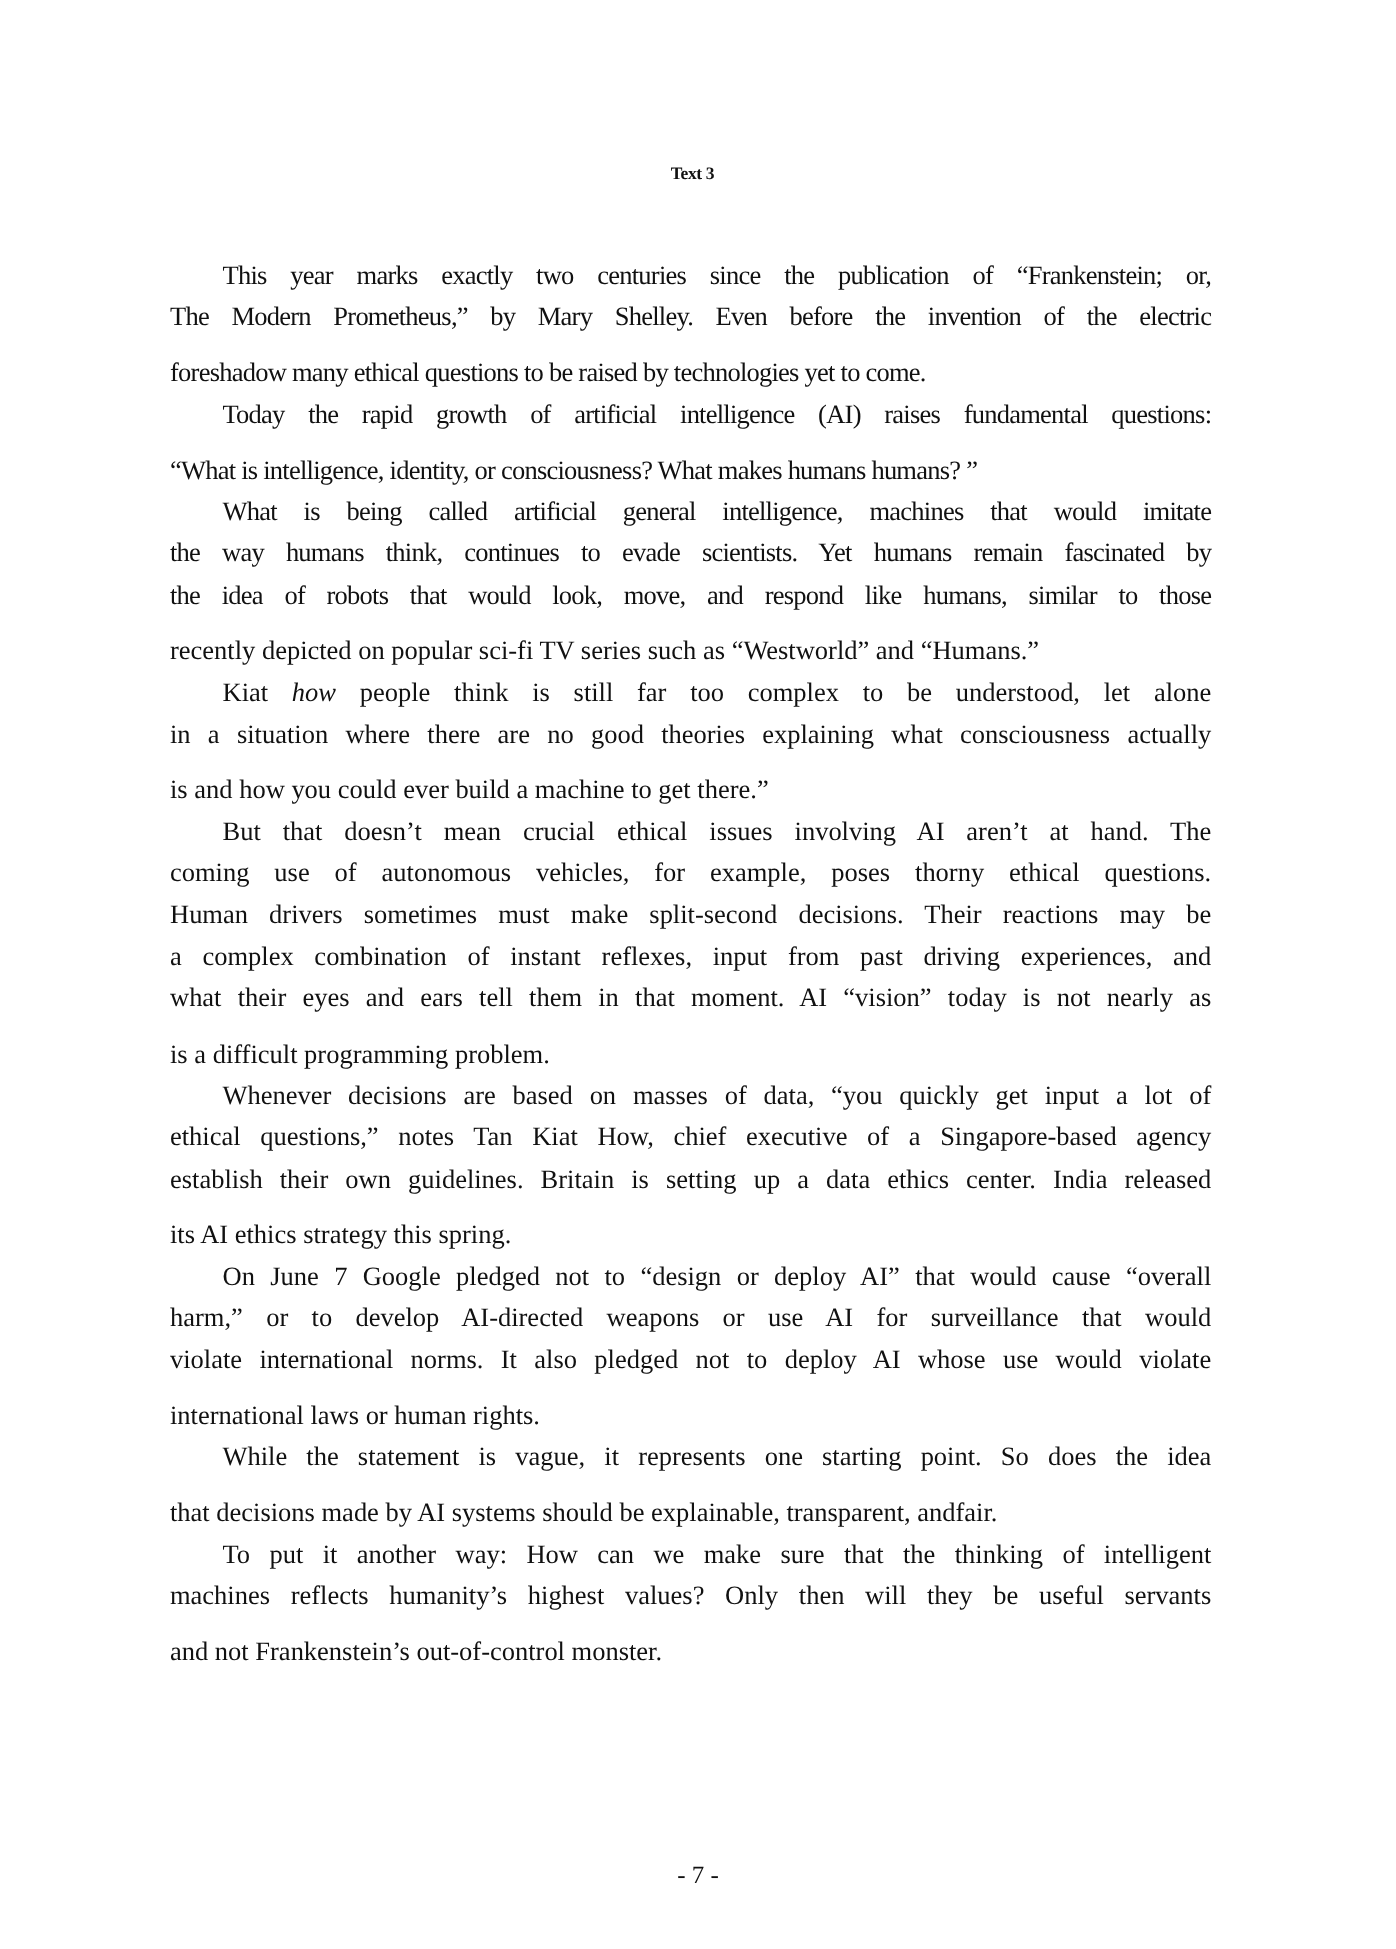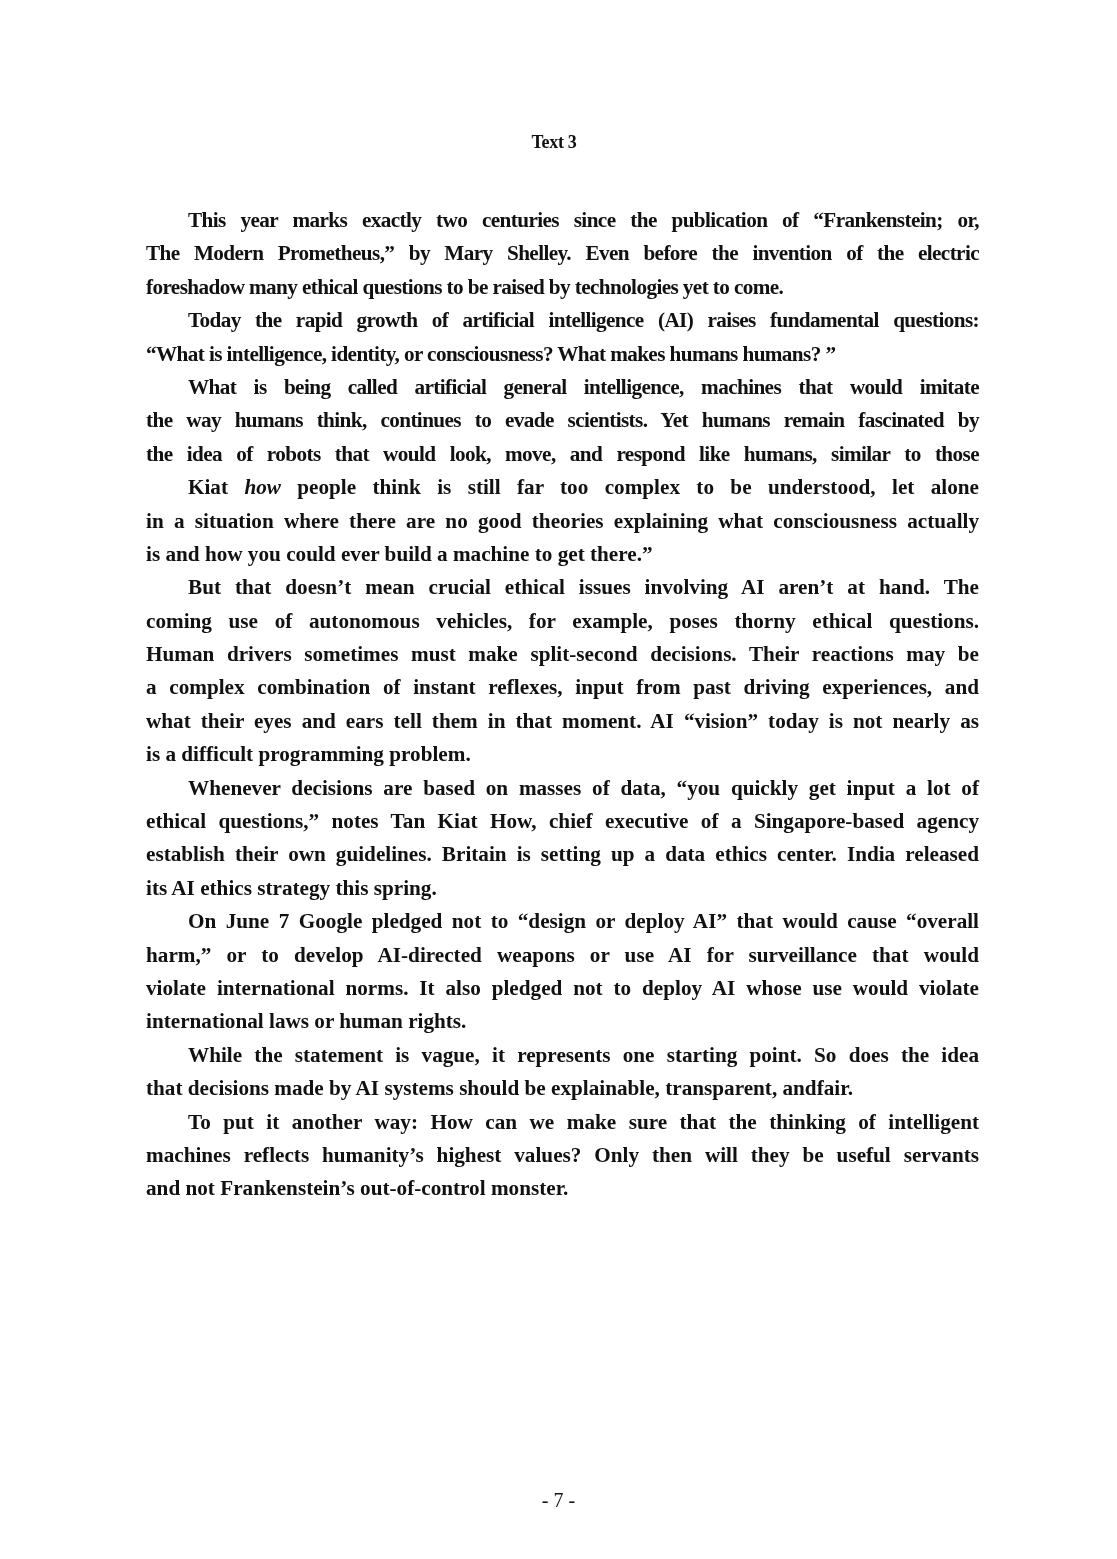--- a/index.html
+++ b/index.html
@@ -1,23 +1,23 @@
 <!DOCTYPE html>
 <html><head>
 <meta charset="utf-8">
 <style>
   html, body { margin: 0; padding: 0; background: #ffffff; }
   body { width: 1117px; height: 1559px; position: relative; overflow: hidden;
          font-family: "Liberation Serif", "DejaVu Serif", serif; color: #111; }
   .title { position: absolute; top: 132px; left: 0; width: 1108px; text-align: center;
-           font-weight: bold; font-size: 18px; letter-spacing: -0.3px; }
-  .body { position: absolute; top: 204px; left: 146px; width: 833px; font-weight: bold; }
+           font-weight: bold; font-size: 14px; letter-spacing: -0.3px; }
+  .body { position: absolute; top: 204px; left: 136px; width: 833px; }
   .line { display: block; height: 33.4px; line-height: 33.4px; font-size: 21.2px;
           white-space: nowrap; text-align: justify; text-align-last: justify; }
-  .line.last { text-align-last: left; }
+  .line.last { text-align-last: left; margin-top: 11px; }
   .line.indent { padding-left: 42px; }
   .line.cond { letter-spacing: -0.6px; }
   em { font-style: italic; }
   .footer { position: absolute; top: 1489px; left: 0; width: 1117px; text-align: center;
             font-size: 20px; }
 </style>
 </head>
 <body>
 
 <div class="title">Text 3</div>
@@ -32,20 +32,21 @@
 
   <div>
     <span class="line indent cond">Today the rapid growth of artificial intelligence (AI) raises fundamental questions:</span>
     <span class="line last cond">“What is intelligence, identity, or consciousness? What makes humans humans? ”</span>
   </div>
 
   <div>
     <span class="line indent cond">What is being called artificial general intelligence, machines that would imitate</span>
     <span class="line cond">the way humans think, continues to evade scientists. Yet humans remain fascinated by</span>
     <span class="line cond">the idea of robots that would look, move, and respond like humans, similar to those</span>
+    <span class="line last">recently depicted on popular sci-fi TV series such as “Westworld” and “Humans.”</span>
   </div>
 
   <div>
     <span class="line indent"><span>Kiat</span> <em>how</em> <span>people think is still far too complex to be understood, let alone</span></span>
     <span class="line">in a situation where there are no good theories explaining what consciousness actually</span>
     <span class="line last">is and how you could ever build a machine to get there.”</span>
   </div>
 
   <div>
     <span class="line indent">But that doesn’t mean crucial ethical issues involving AI aren’t at hand. The</span>

